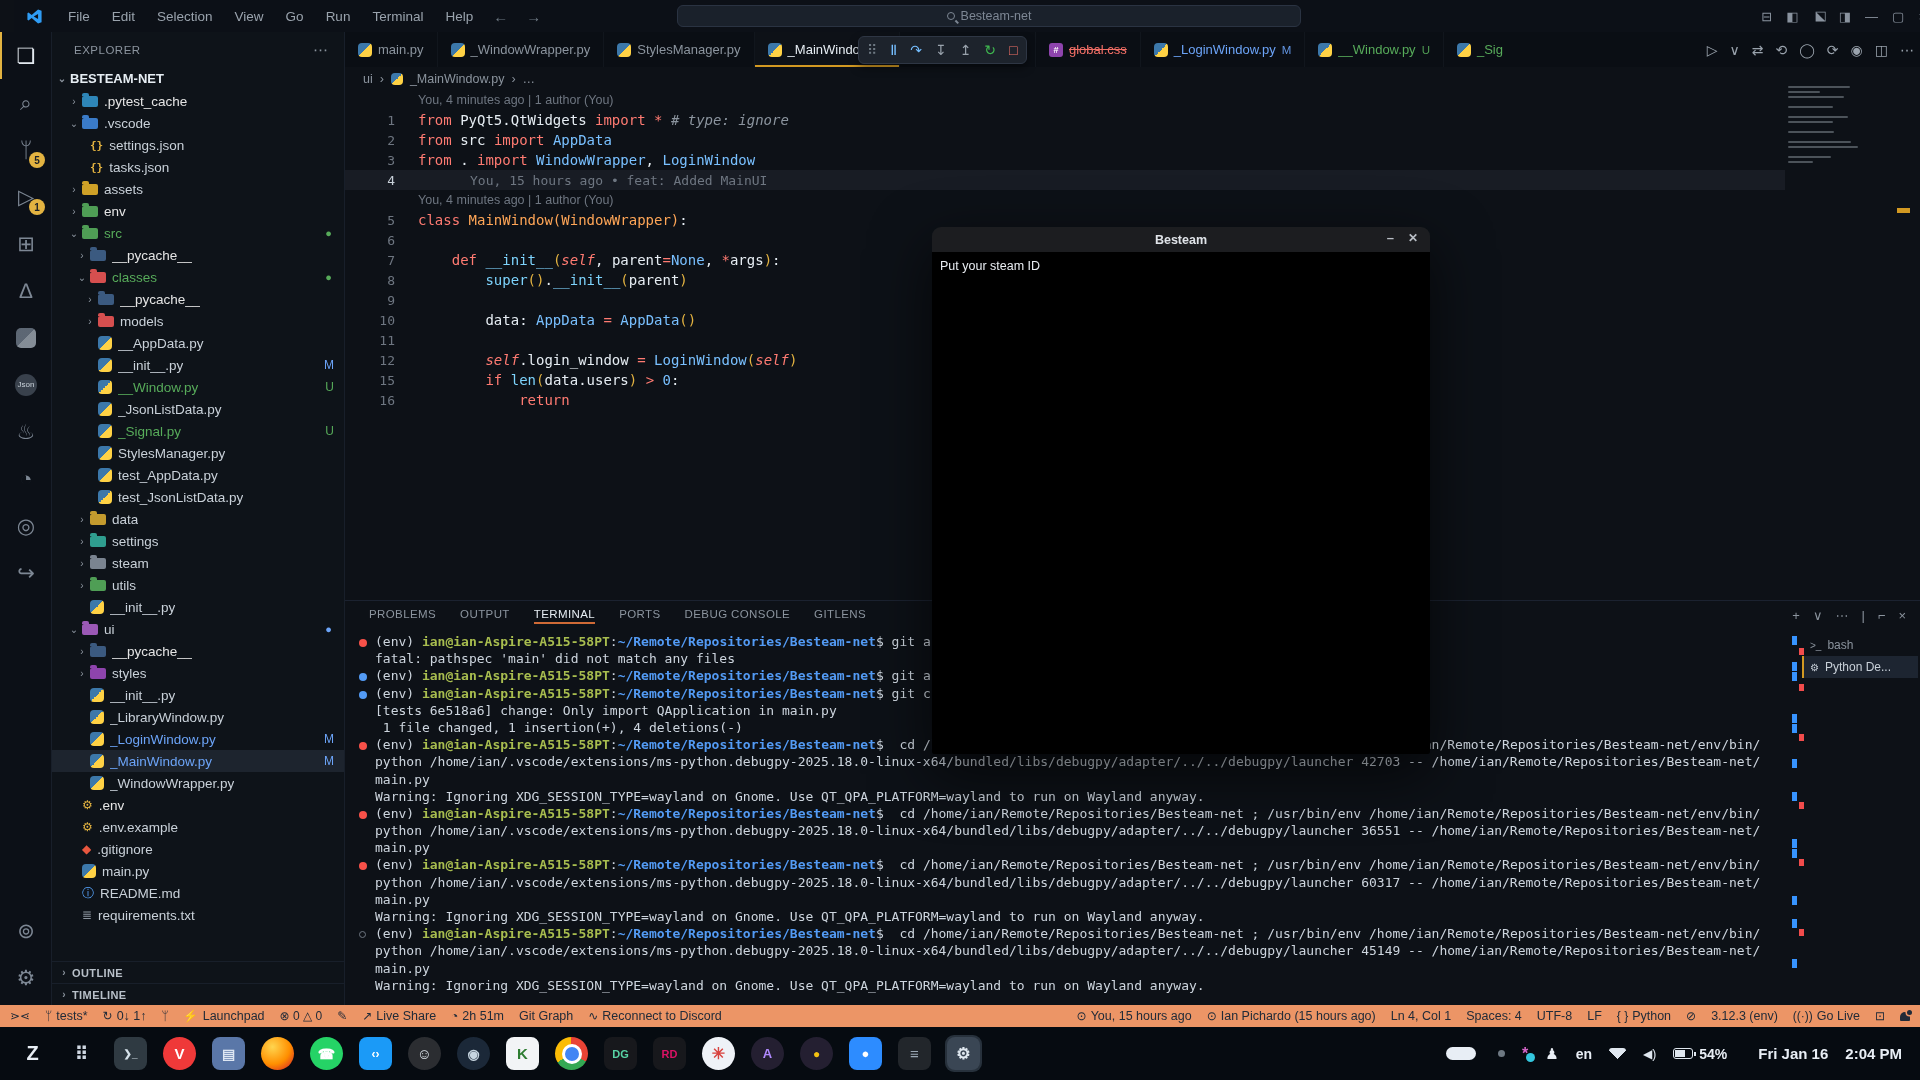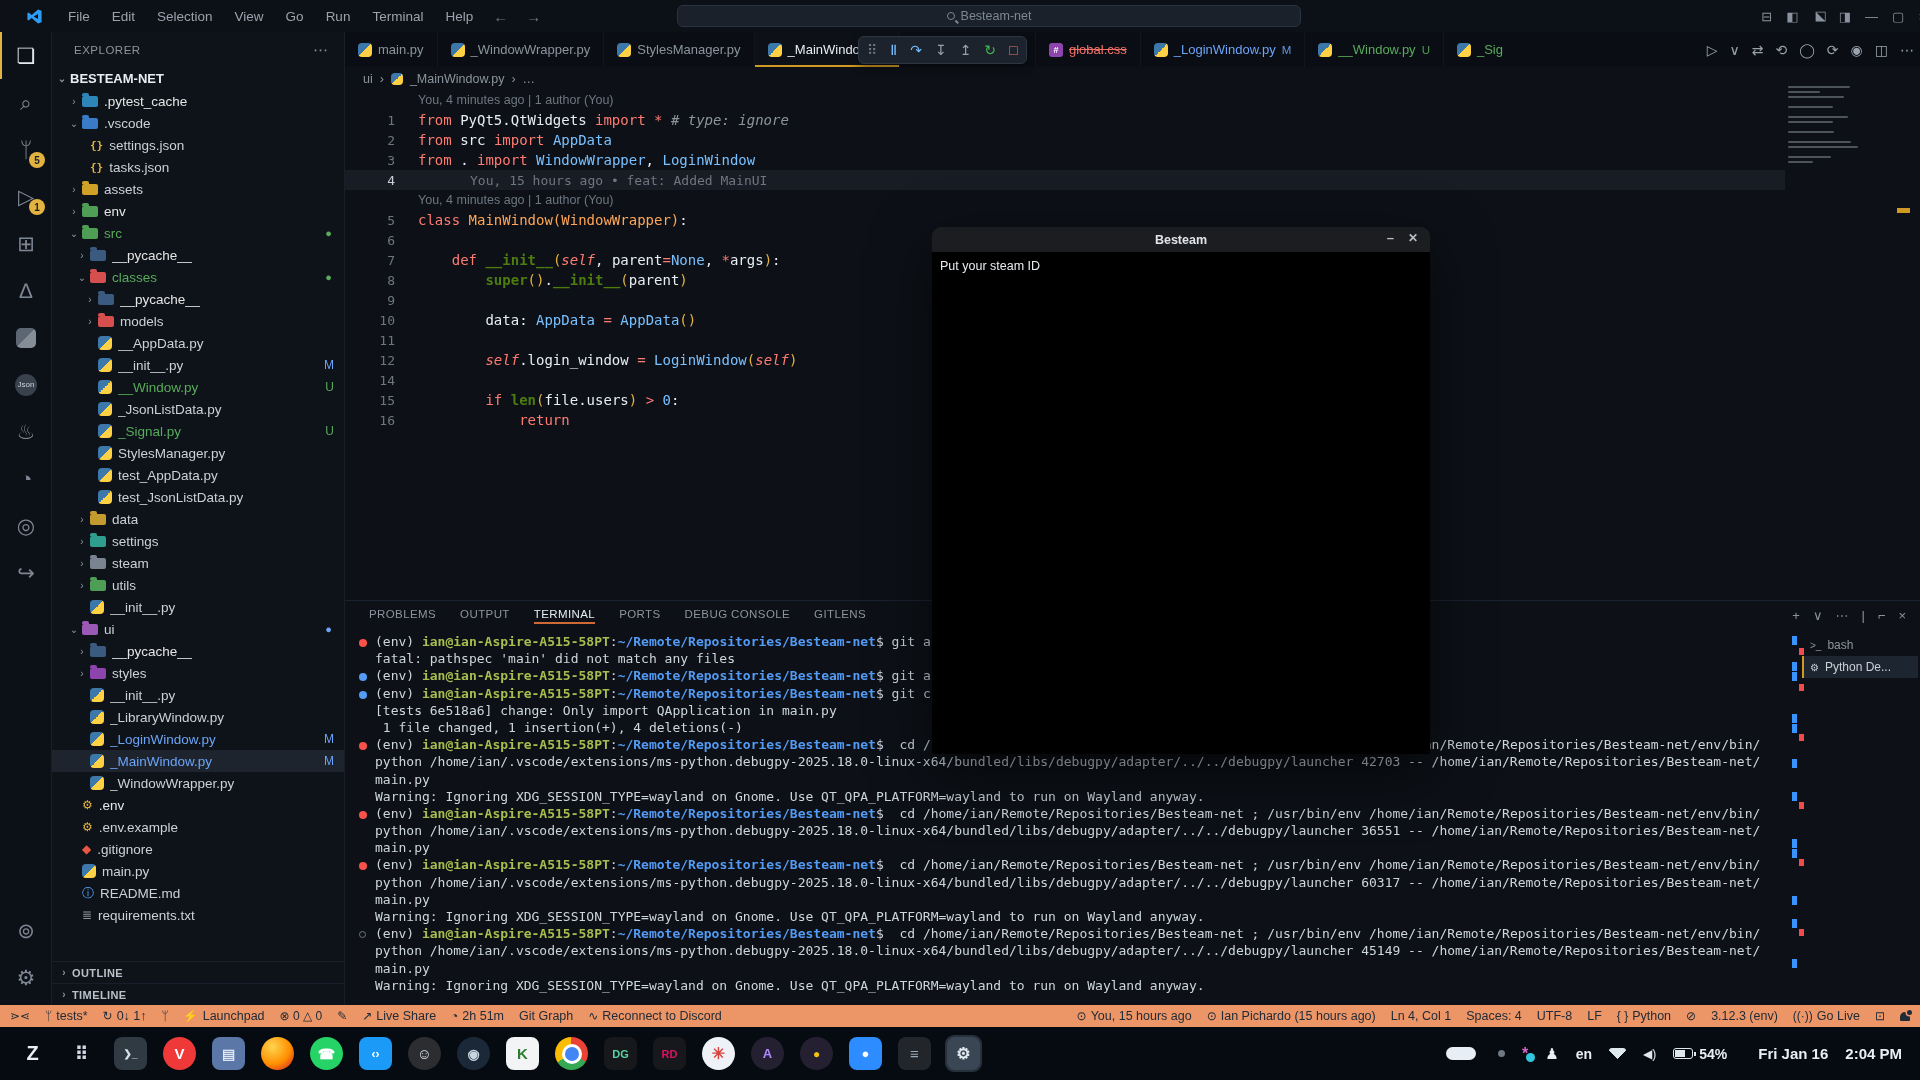--- a/index.html
+++ b/index.html
@@ -67,21 +67,21 @@
   #breadcrumb .pyfile { width:12px; height:12px; }
   #code { position:absolute; left:0; top:58px; width:1440px; height:500px; overflow:hidden; }
   .brow { height:20px; display:flex; align-items:center; padding-left:73px; color:#6e7681; font-size:12.5px; }
   .crow { height:20px; display:flex; align-items:center; position:relative; }
   .crow.cur { background:rgba(110,118,129,.12); }
   .lnum { width:50px; text-align:right; color:#6e7681; font-size:13px; font-family:"DejaVu Sans Mono",monospace; flex:none; }
   .crow.cur .lnum { color:#c9d1d9; }
   .gmark { width:8px; height:20px; flex:none; margin-left:6px; }
   .gmark.add { box-shadow:inset 3px 0 0 #2ea043; }
   .ctext { white-space:pre; font-family:"DejaVu Sans Mono",monospace; font-size:14px; padding-left:9px; }
-  .kw{color:#ff7b72;} .fn{color:#4d7c0f;font-weight:bold;} .cls{color:#79c0ff;} .typ{color:#ffa657;}
+  .kw{color:#ff7b72;} .fn{color:#7dd3fc;} .cls{color:#79c0ff;} .typ{color:#ffa657;}
   .num{color:#79c0ff;} .cm{color:#8b949e;font-style:italic;} .fg{color:#e6edf3;}
   .slf{color:#ff7b72;font-style:italic;} .p1{color:#e3b341;} .p2{color:#da70d6;}
   .inlineblame { color:#6e7681; font-size:13px; font-family:"DejaVu Sans Mono",monospace; margin-left:52px; }
   #minimap { position:absolute; right:58px; top:54px; width:74px; }
   .mline { height:2px; margin-bottom:3px; border-radius:1px; background:#9aa3ad; opacity:.45; }
   #ruler-mark { position:absolute; right:10px; top:176px; width:13px; height:5px; background:#d29922; }
 
   
   #debug-toolbar { position:absolute; left:858px; top:36px; height:28px; background:#1d232c; border:1px solid #2e3644; border-radius:6px; display:flex; align-items:center; padding:0 8px; gap:13px; z-index:40; box-shadow:0 4px 10px rgba(0,0,0,.4); }
   #debug-toolbar span { font-size:14px; }
@@ -578,28 +578,23 @@
     <span class="lnum">11</span>
           <span class="gmark"></span>
     <span class="ctext"></span>
   </div>
         <div class="crow">
     <span class="lnum">12</span>
           <span class="gmark"></span>
     <span class="ctext"><span class="fg">        </span><span class="slf">self</span><span class="fg">.login_window </span><span class="kw">=</span><span class="fg"> </span><span class="cls">LoginWindow</span><span class="p1">(</span><span class="slf">self</span><span class="p1">)</span></span>
   </div>
         <div class="crow">
-    <span class="lnum">14</span>
-          <span class="gmark"></span>
-    <span class="ctext"></span>
-  </div>
-        <div class="crow">
     <span class="lnum">15</span>
           <span class="gmark"></span>
-    <span class="ctext"><span class="fg">        </span><span class="kw">if </span><span class="fn">len</span><span class="p1">(</span><span class="fg">file.users</span><span class="p1">)</span><span class="fg"> </span><span class="kw">&gt;</span><span class="fg"> </span><span class="num">0</span><span class="fg">:</span></span>
+    <span class="ctext"><span class="fg">        </span><span class="kw">if </span><span class="fn">len</span><span class="p1">(</span><span class="fg">data.users</span><span class="p1">)</span><span class="fg"> </span><span class="kw">&gt;</span><span class="fg"> </span><span class="num">0</span><span class="fg">:</span></span>
   </div>
         <div class="crow">
     <span class="lnum">16</span>
           <span class="gmark"></span>
     <span class="ctext"><span class="fg">            </span><span class="kw">return</span></span>
   </div>
       </div>
     <div id="minimap">
         <div class="mline" style="width:61.599999999999994px;"></div>
         <div class="mline" style="width:32.199999999999996px;"></div>

